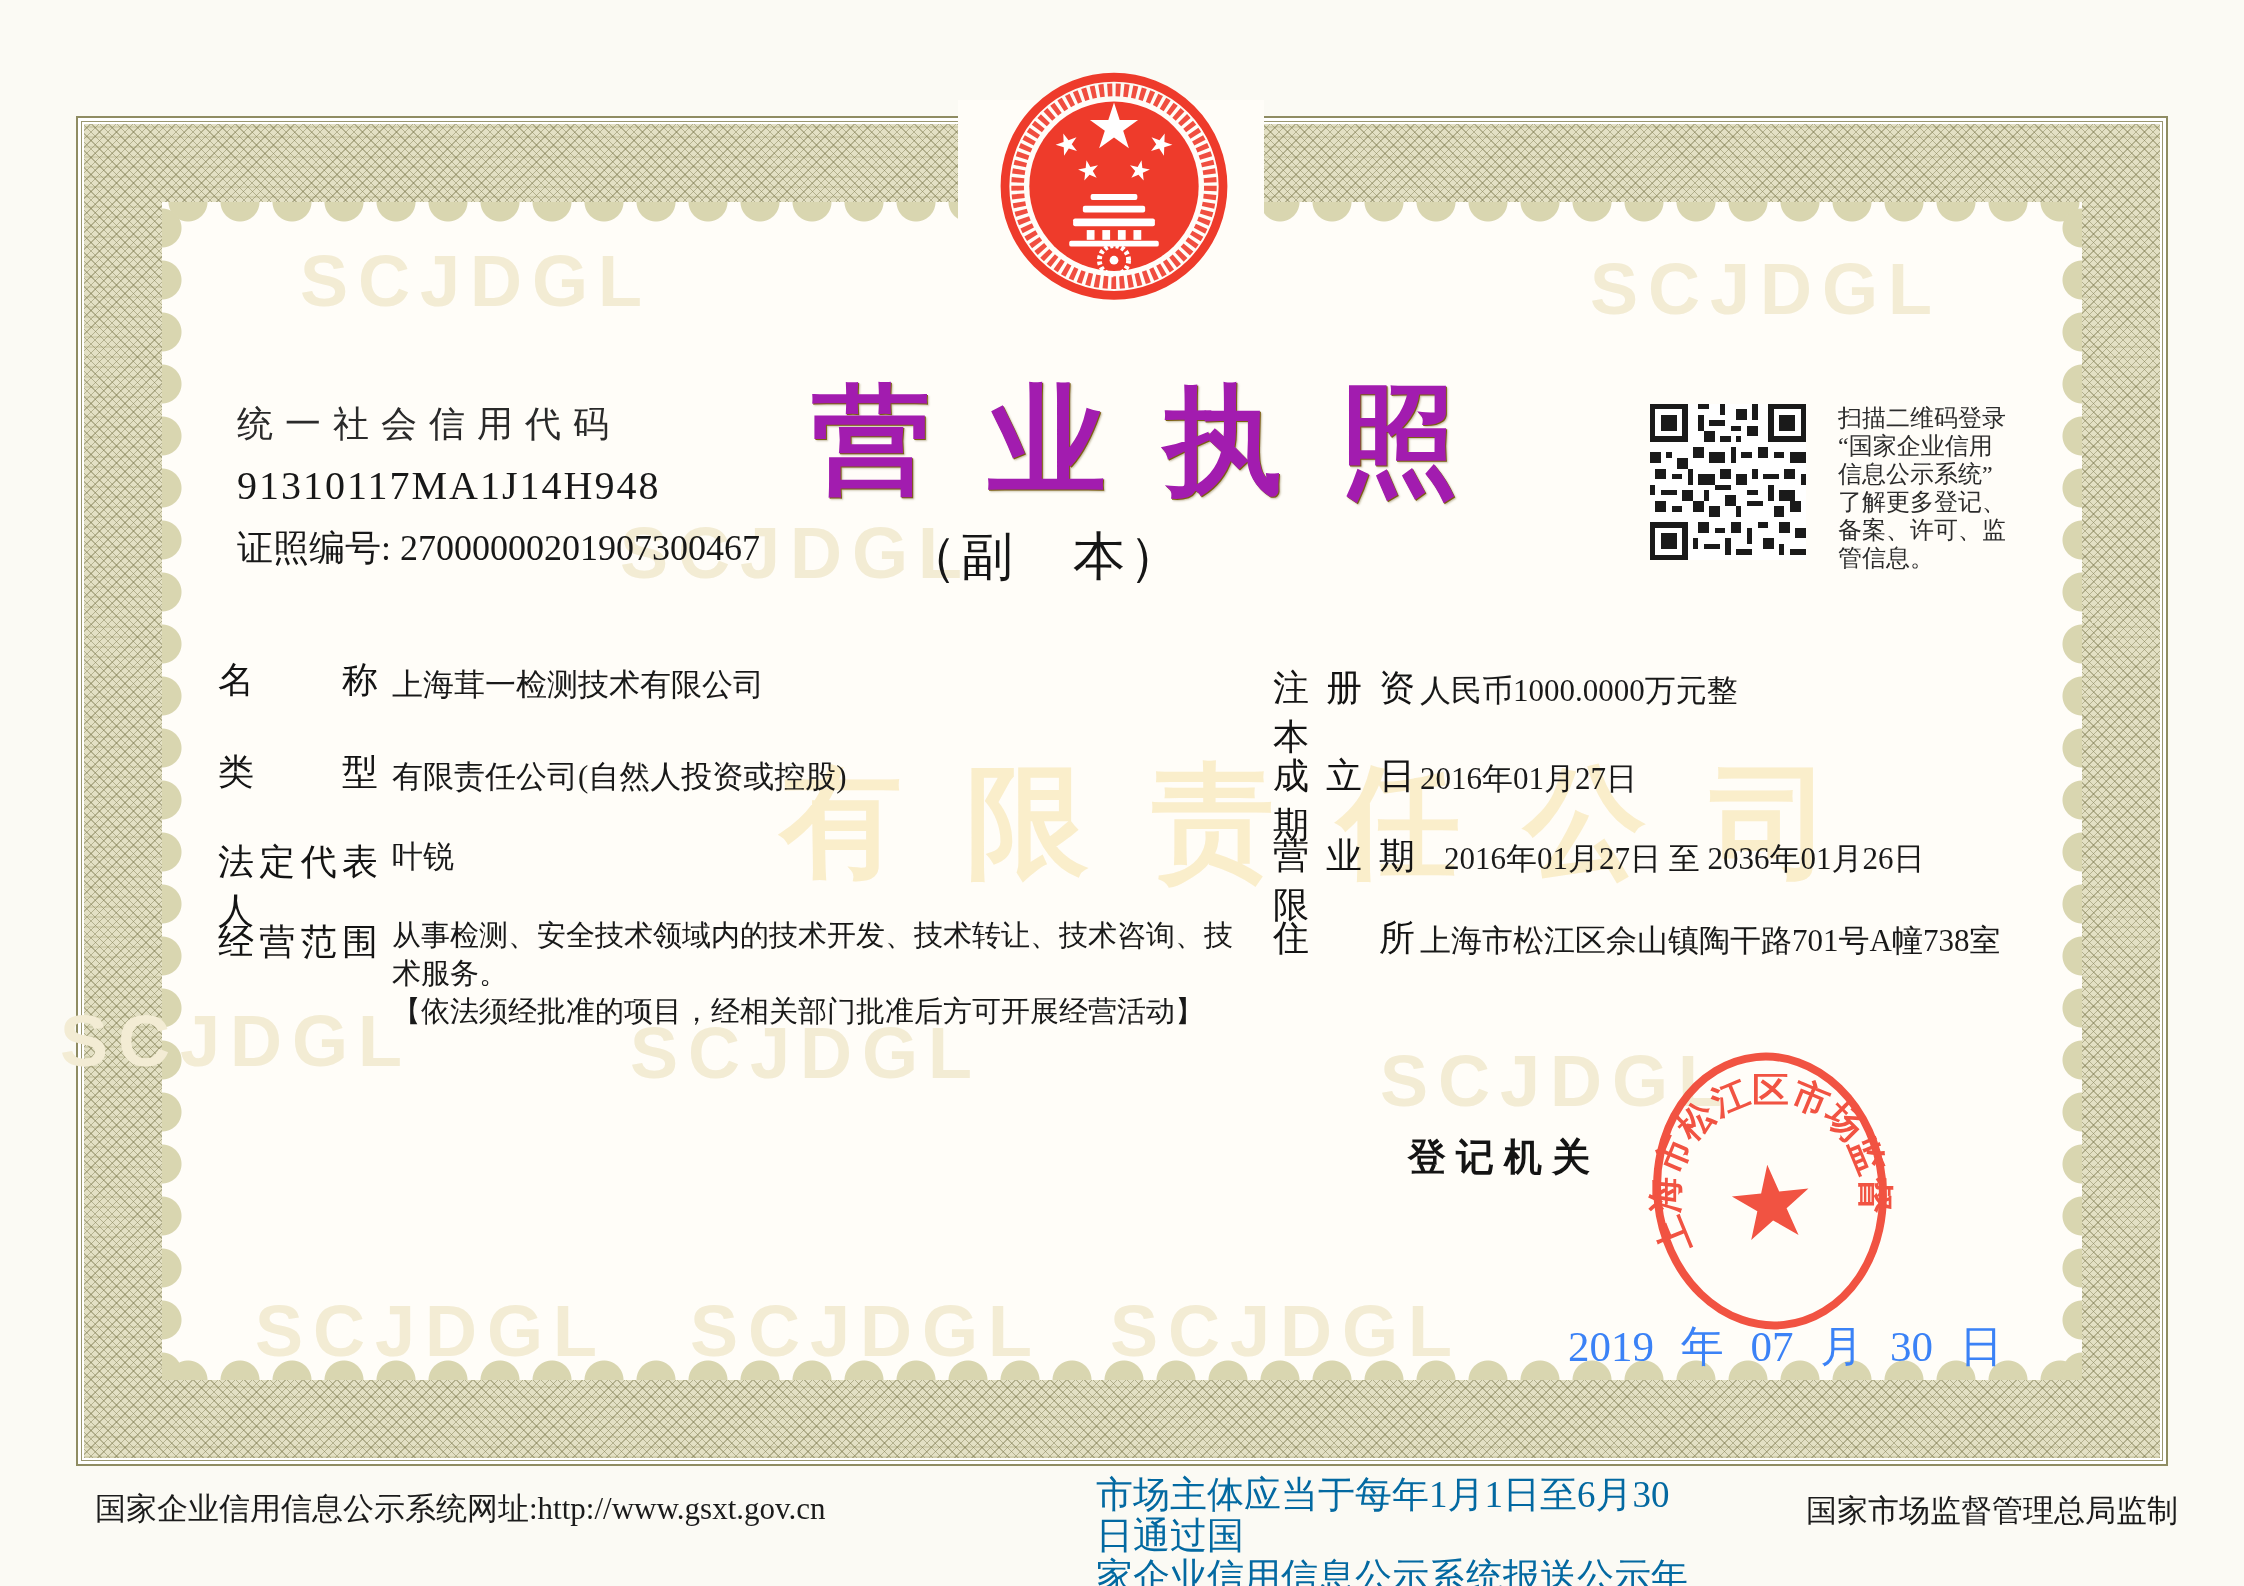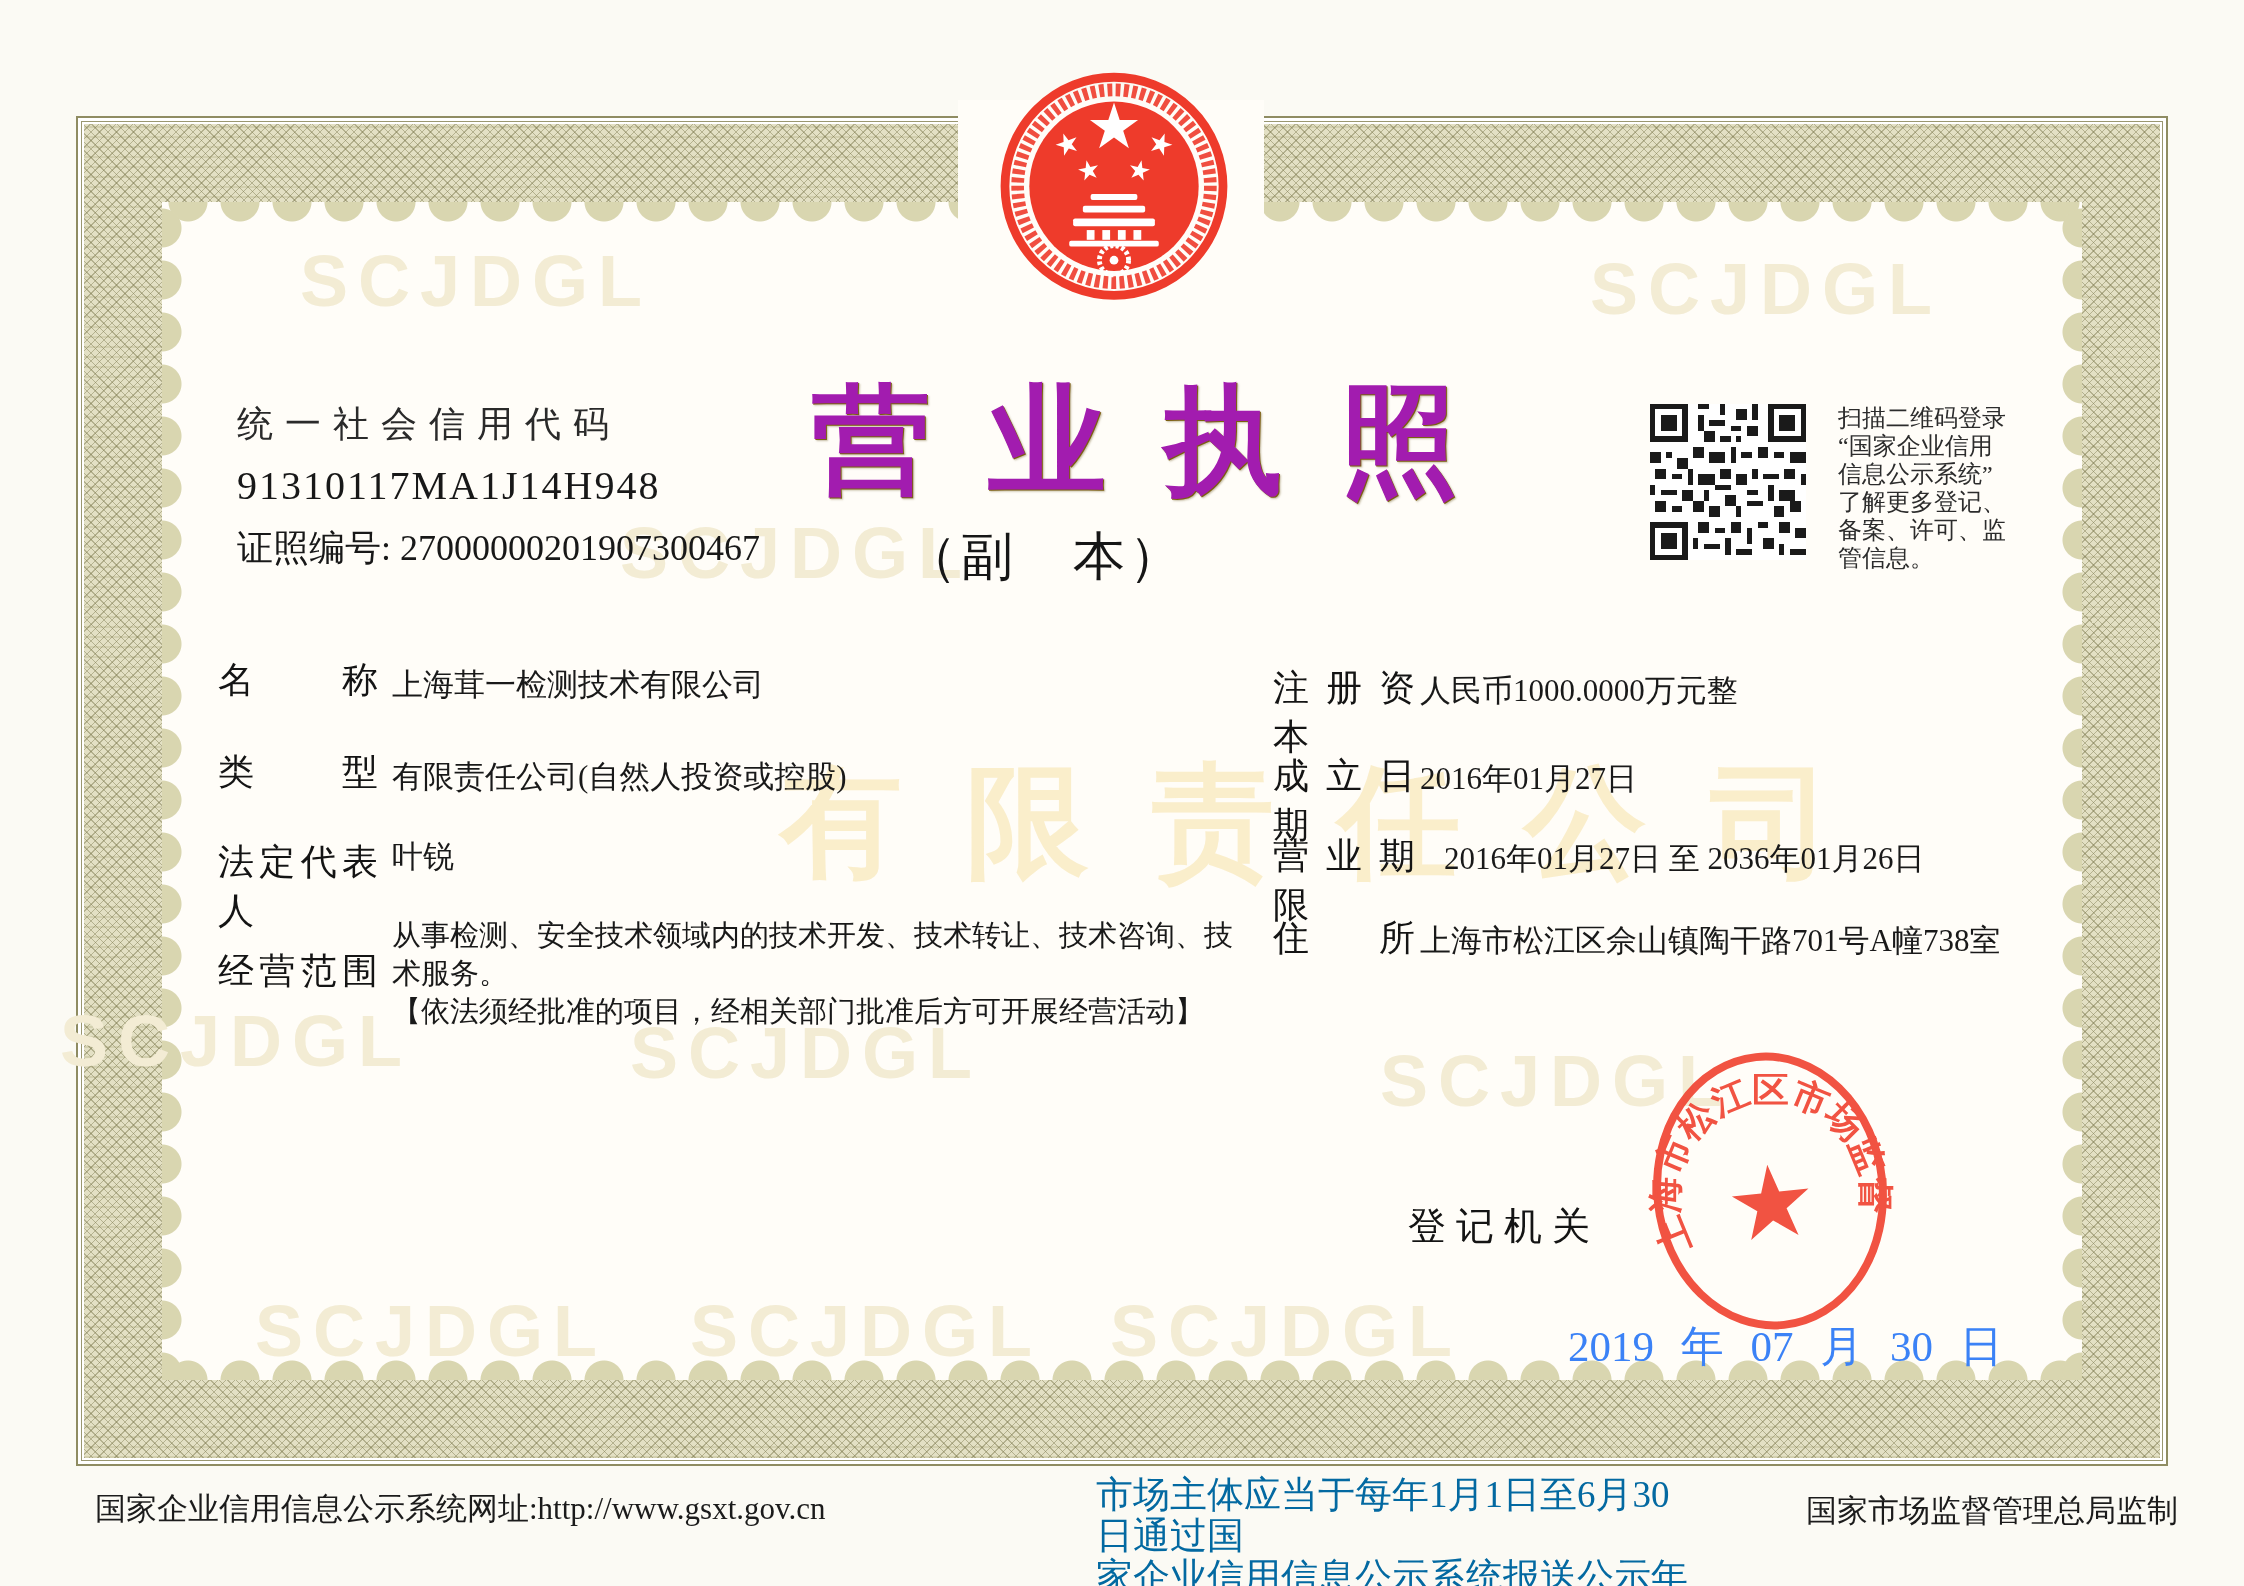--- a/index.html
+++ b/index.html
@@ -78,22 +78,22 @@
   }
   .fvalue{position:absolute;font-size:31px;color:#191919;white-space:pre-line;}
   .lab-l{left:218px;width:160px;}
   .val-l{left:392px;}
   .lab-r{left:1273px;width:142px;}
   .val-r{left:1420px;}
   .scope-val{width:850px;font-size:29px;line-height:38px;}
 
   
   .registrar{
-    position:absolute;left:1408px;top:1201px;width:182px;
-    font-size:38px;font-weight:400;color:#141414;
+    position:absolute;left:1408px;top:1132px;width:182px;
+    font-size:38px;font-weight:700;color:#141414;
     text-align:justify;text-align-last:justify;
   }
   .dateline{position:absolute;left:1568px;top:1318px;font-size:43px;color:#3b82f6;word-spacing:16px;white-space:nowrap;text-align:center;}
   .seal{position:absolute;left:1638px;top:1028px;width:264px;height:326px;transform:rotate(-6deg);opacity:.92;}
   .seal svg{width:100%;height:100%;}
 
   
   .emblem{position:absolute;left:988px;top:50px;width:252px;height:292px;}
   .emblem svg{width:100%;height:100%;}
 
@@ -221,21 +221,21 @@
 
 <div class="flabel lab-l" style="top:656px;">名称</div>
 <div class="fvalue val-l" style="top:664px;">上海茸一检测技术有限公司</div>
 
 <div class="flabel lab-l" style="top:748px;">类型</div>
 <div class="fvalue val-l" style="top:756px;">有限责任公司(自然人投资或控股)</div>
 
 <div class="flabel lab-l" style="top:838px;">法定代表人</div>
 <div class="fvalue val-l" style="top:836px;">叶锐</div>
 
-<div class="flabel lab-l" style="top:918px;margin-top:29px;">经营范围</div>
+<div class="flabel lab-l" style="top:918px;">经营范围</div>
 <div class="fvalue val-l scope-val" style="top:916px;">从事检测、安全技术领域内的技术开发、技术转让、技术咨询、技术服务。
 【依法须经批准的项目，经相关部门批准后方可开展经营活动】</div>
 
 <div class="flabel lab-r" style="top:664px;">注册资本</div>
 <div class="fvalue val-r" style="top:670px;">人民币1000.0000万元整</div>
 
 <div class="flabel lab-r" style="top:752px;">成立日期</div>
 <div class="fvalue val-r" style="top:758px;">2016年01月27日</div>
 
 <div class="flabel lab-r" style="top:832px;">营业期限</div>

